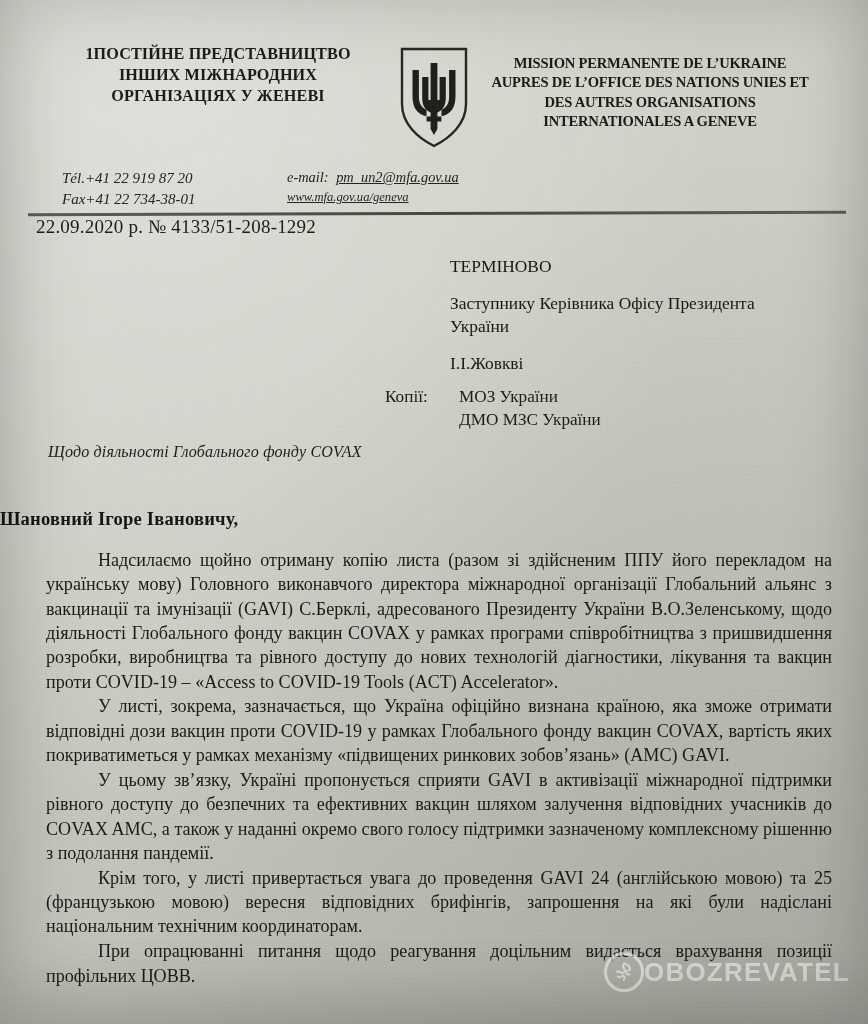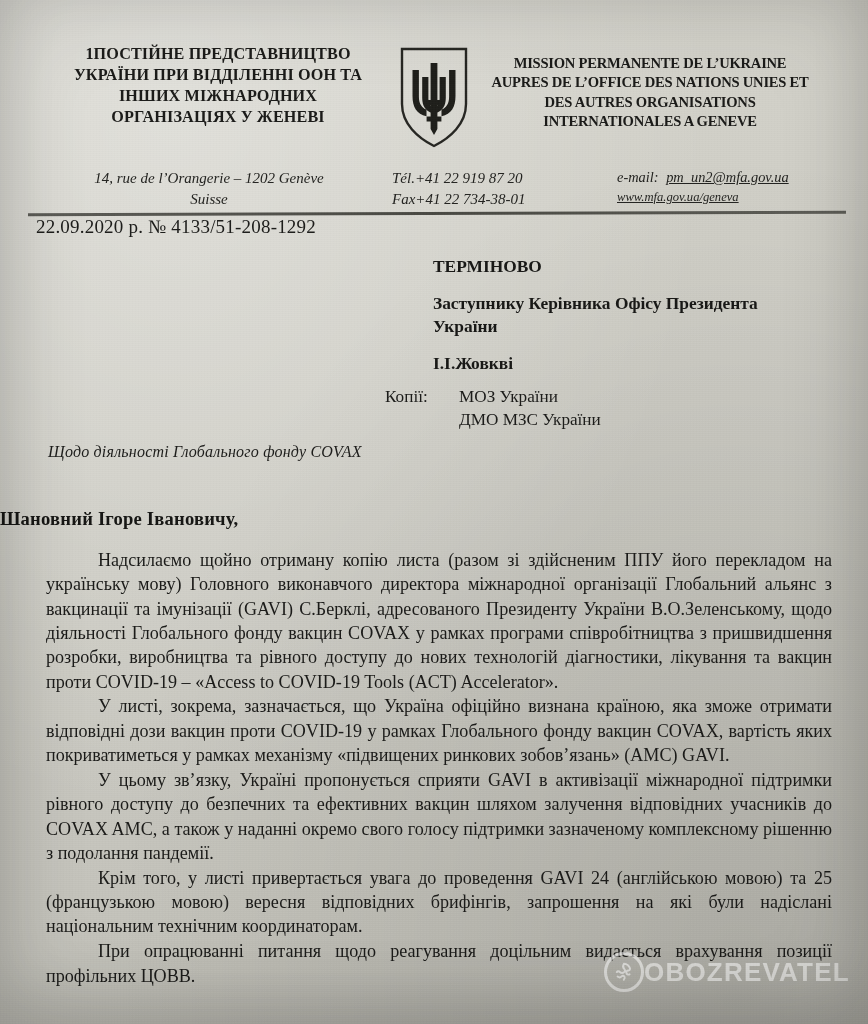--- a/index.html
+++ b/index.html
@@ -123,24 +123,24 @@
     left: 36px;
     top: 216px;
     font-size: 19px;
     letter-spacing: 0.2px;
     color: #1b1b19;
   }
 
   
   .addressee {
     position: absolute;
-    left: 433px;
+    left: 450px;
     top: 255px;
     width: 390px;
-    font-weight: bold;
+    font-weight: normal;
     font-size: 17.4px;
     line-height: 1.33;
     color: #171715;
   }
   .addressee .blk { margin-bottom: 14px; }
   .addressee .blk:last-child { margin-bottom: 0; }
 
   .copies {
     position: absolute;
     left: 385px;
@@ -222,21 +222,20 @@
 </style>
 </head>
 <body>
 
 <div id="page">
 
   <div class="letterhead">
 
     <div class="lh-col left">
       <span class="ln">1ПОСТІЙНЕ ПРЕДСТАВНИЦТВО</span>
-      <span class="ln">УКРАЇНИ ПРИ ВІДДІЛЕННІ ООН ТА</span>
       <span class="ln">ІНШИХ МІЖНАРОДНИХ</span>
       <span class="ln">ОРГАНІЗАЦІЯХ У ЖЕНЕВІ</span>
     </div>
 
     <div class="emblem">
       <svg width="72" height="104" viewBox="0 0 72 104" aria-hidden="true">
         <path d="M4 3 H68 V58 C68 78 52 92 36 100 C20 92 4 78 4 58 Z" fill="none" stroke="#262622" stroke-width="2.4"></path>
         <g fill="#1e1e1a">
 
           <path d="M32.6 17 h6.8 v66 l-3.4 6 -3.4 -6 Z"></path>
@@ -258,24 +257,20 @@
 
     <div class="lh-col right">
       <span class="ln">MISSION PERMANENTE DE L’UKRAINE</span>
       <span class="ln">AUPRES DE L’OFFICE DES NATIONS UNIES ET</span>
       <span class="ln">DES AUTRES ORGANISATIONS</span>
       <span class="ln">INTERNATIONALES A GENEVE</span>
     </div>
   </div>
 
   <div class="contact">
-    <div class="c-addr">
-      <div>14, rue de l’Orangerie – 1202 Genève</div>
-      <div>Suisse</div>
-    </div>
     <div class="c-tel">
       <div>Tél.+41 22 919 87 20</div>
       <div>Fax+41 22 734-38-01</div>
     </div>
     <div class="c-mail">
       <div class="email-line">
         <span>e-mail:</span>
         <span class="email-addr">pm_un2@mfa.gov.ua</span>
       </div>
       <span class="www">www.mfa.gov.ua/geneva</span>

